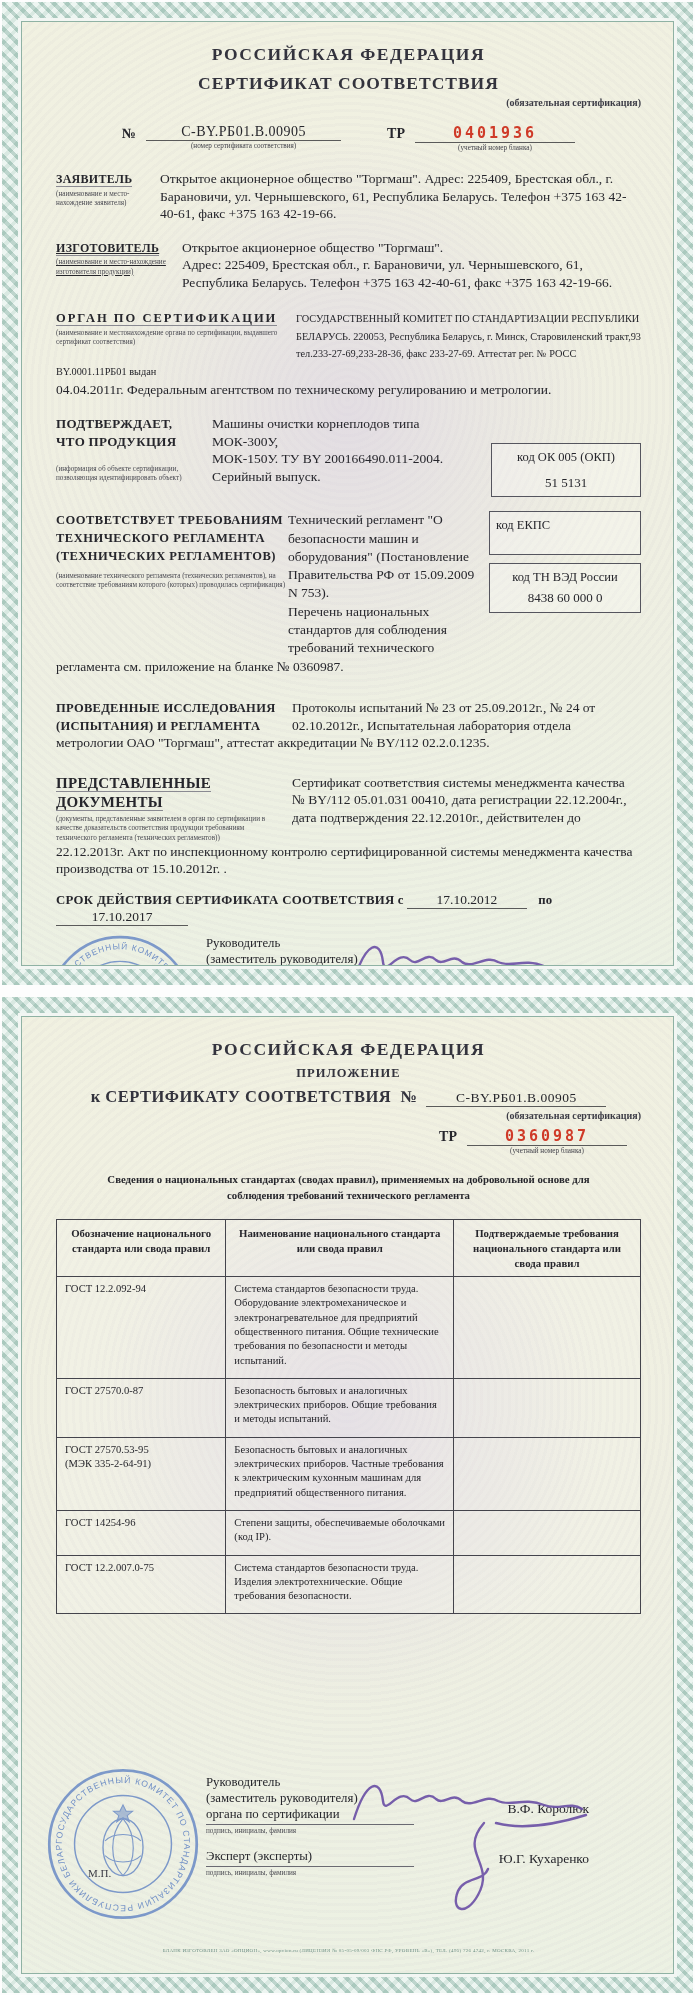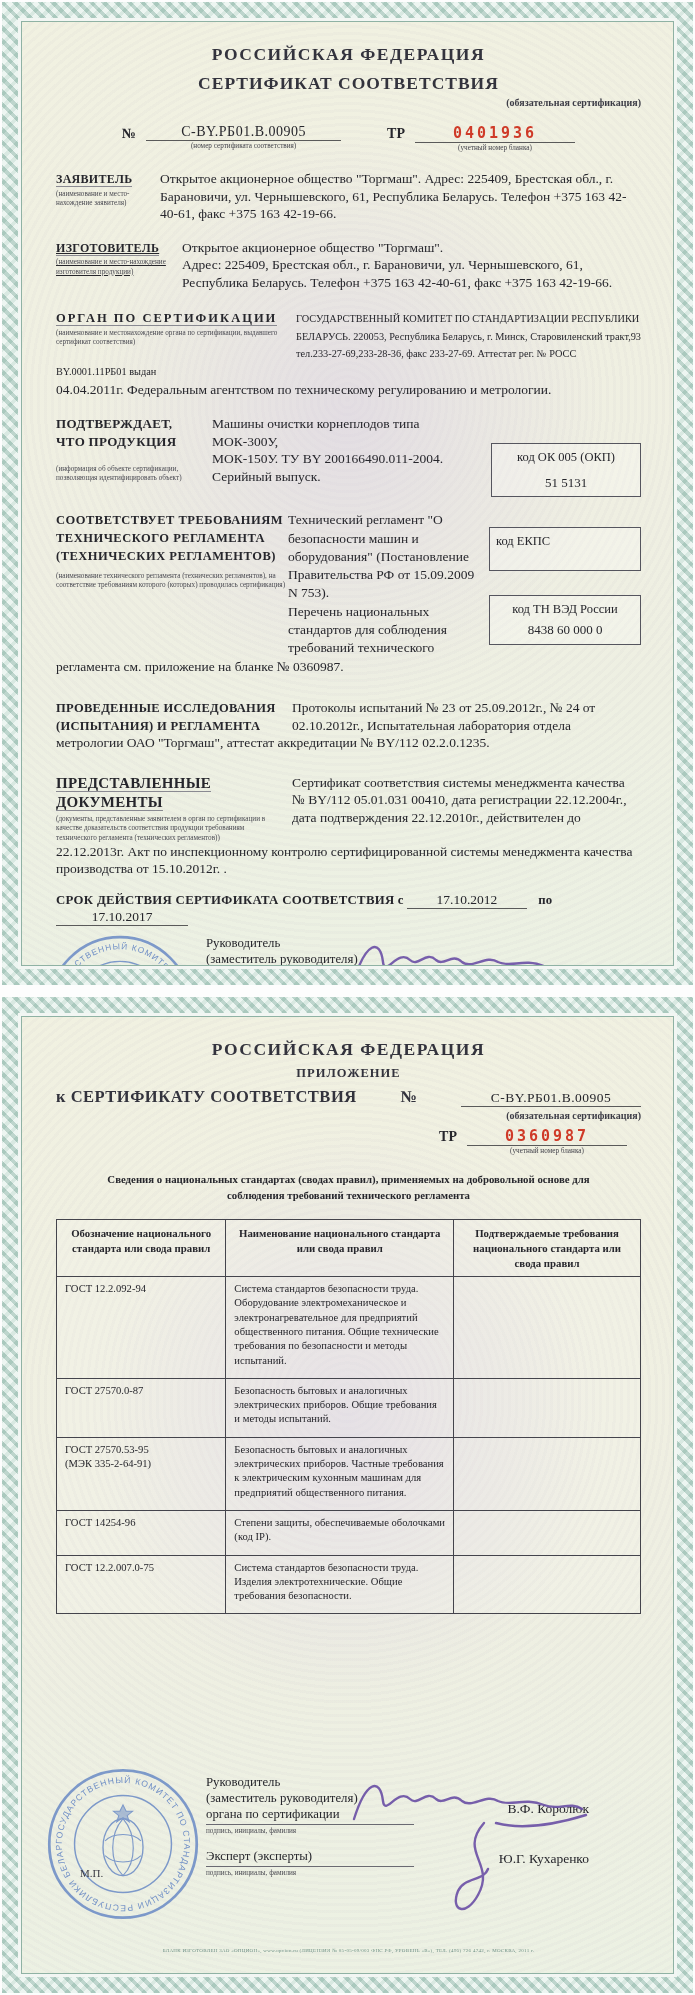--- a/index.html
+++ b/index.html
@@ -35,21 +35,21 @@
   .sub{font-size:7.2px;color:#4a4a52;line-height:1.3;margin-top:2px;}
   .pre{white-space:pre-line;}
 
   .sec-app{margin-top:18px;} .sec-app .lbl{width:96px;}
   .sec-man{margin-top:16px;} .sec-man .lbl{width:118px;text-decoration:underline;}
   .sec-org{margin-top:18px;} .sec-org .lbl{width:232px;}
   .sec-org .b{letter-spacing:2px;font-size:12.5px;}
   .org-txt{font-size:10.3px;line-height:1.32;}
   .sec-conf{margin-top:16px;} .sec-conf .lbl{width:148px;}
   .codebox{box-sizing:border-box;border:1px solid #55555e;background:rgba(255,255,255,.25);
-    font-size:12.5px;text-align:center;padding:5px 4px;margin-top:16px;}
+    font-size:12.5px;text-align:center;padding:5px 4px;}
   .okp{float:right;width:150px;margin:28px 0 4px 10px;}
   .codebox .cval{display:block;margin-top:9px;font-size:13px;}
 
   .sec-comp{margin-top:10px;display:flex;}
   .comp-lbl{width:232px;flex:none;}
   .comp-lbl .b{font-weight:bold;font-size:12.5px;letter-spacing:.5px;border-bottom:none;}
   .comp-txt{flex:1;font-size:13.5px;line-height:1.35;padding-right:8px;}
   .comp-codes{width:152px;flex:none;display:flex;flex-direction:column;gap:8px;}
   .ekps{min-height:44px;text-align:left;padding:5px 6px;}
   .cont{margin-top:2px;font-size:13.5px;}
@@ -58,37 +58,37 @@
   .sec-res .b{border-bottom:none;font-size:12.5px;}
   .sec-doc{margin-top:22px;} .sec-doc .lbl{width:228px;}
   .sec-doc .b{border-bottom:1px solid #8a8a92;font-size:15px;}
 
   .validity{margin-top:14px;font-size:12.8px;}
   .validity .b{font-weight:bold;letter-spacing:.3px;}
   .vdate{width:120px;font-size:13.5px;}
 
   .sigblock{position:relative;margin-top:4px;height:168px;flex:none;}
   .stamp{position:absolute;left:-12px;top:2px;width:152px;height:152px;opacity:.85;}
-  .mp{position:absolute;left:24px;top:98px;font-size:11px;color:#3a3a44;}
+  .mp{position:absolute;left:32px;top:98px;font-size:11px;color:#3a3a44;}
   .sigrows{margin-left:150px;position:relative;}
   .sigrow{display:flex;align-items:flex-start;margin-top:14px;}
   .sigrow1{margin-top:6px;}
   .sig-left{width:208px;flex:none;font-size:12.8px;line-height:1.25;border-bottom:1px solid #6a6a72;padding-bottom:1px;}
   .sig-name{margin-left:auto;padding-right:52px;font-size:13.5px;padding-top:26px;}
   .sig-name2{padding-top:2px;}
   .sigcap{font-size:7.2px;color:#4a4a52;margin-top:2px;}
   .s-left-wrap{width:208px;flex:none;}
   .s-left-wrap .sig-left{width:auto;}
   .autograph{position:absolute;pointer-events:none;}
   .ag1{left:140px;top:-4px;}
   .ag2{left:238px;top:44px;}
 
   
   .t-append{margin-top:6px;text-align:center;font-weight:bold;font-size:12.5px;letter-spacing:1px;color:#33333d;}
-  .tocert-row{margin-top:6px;display:flex;justify-content:space-between;align-items:flex-end;gap:20px;}
+  .tocert-row{margin-top:6px;display:flex;justify-content:center;align-items:flex-end;gap:9px;}
   .tocert{font-weight:bold;font-size:16.5px;letter-spacing:.5px;color:#33333d;}
   .trrow2{display:flex;justify-content:flex-end;margin-top:6px;padding-right:14px;gap:10px;}
   .intro{margin-top:16px;text-align:center;font-weight:bold;font-size:10.8px;line-height:1.5;padding:0 40px;}
   table.std{border-collapse:collapse;margin-top:16px;width:100%;background:rgba(255,255,255,.12);}
   table.std th, table.std td{border:1.2px solid #44444c;vertical-align:top;}
   table.std th{font-size:10.8px;font-weight:bold;padding:6px 8px;line-height:1.35;}
   table.std td{font-size:10.6px;padding:5px 8px 10px 8px;line-height:1.35;}
   col.c1{width:29%;} col.c2{width:39%;} col.c3{width:32%;}
   .spacer{flex:1;}
   .microprint{position:absolute;left:0;right:0;bottom:-16px;text-align:center;font-size:5px;color:#6d8f84;letter-spacing:.3px;}

